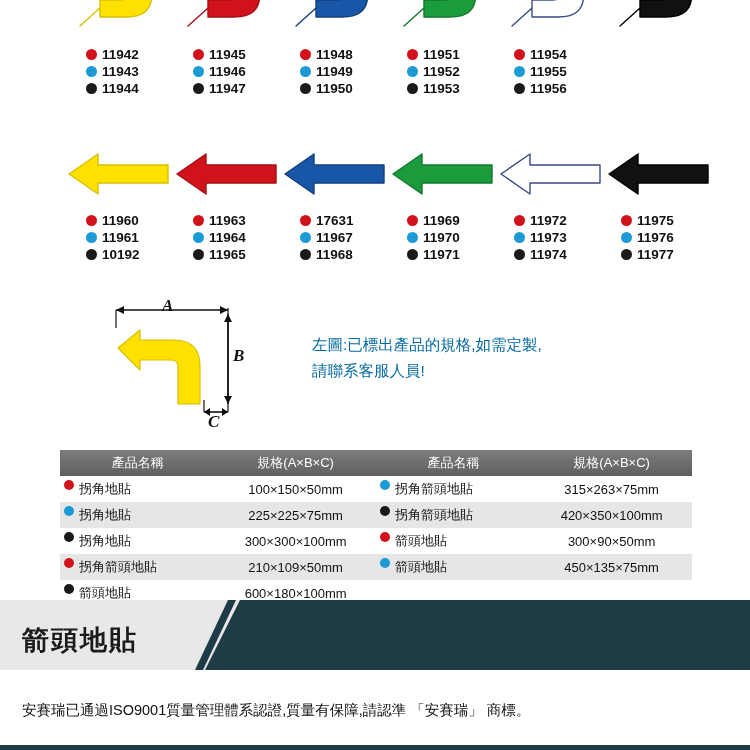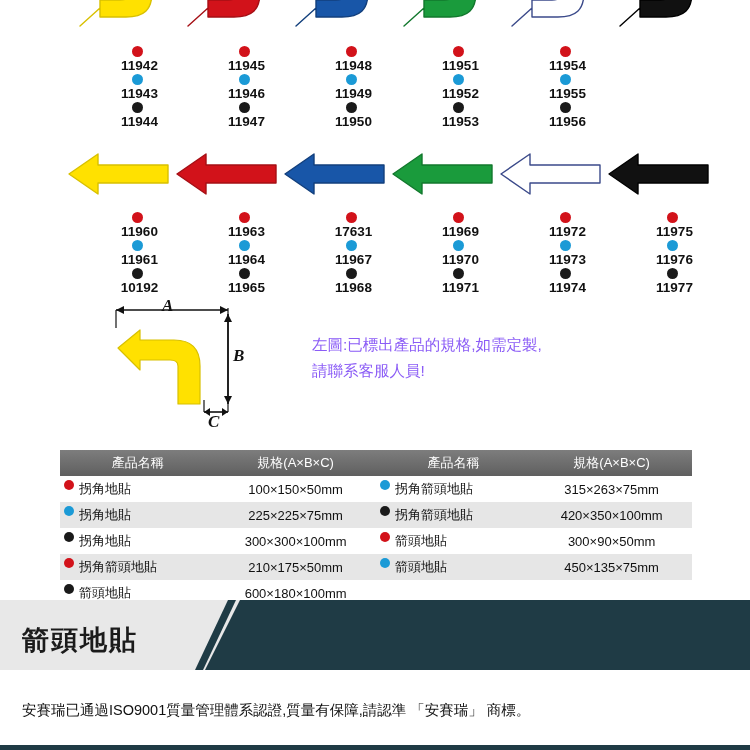--- a/index.html
+++ b/index.html
@@ -29,41 +29,41 @@
     position:absolute;left:0;width:750px;
     display:flex;
   }
   .code-group{
     width:107px;
     margin-left:0;
     font-size:13.5px;
     font-weight:bold;
     line-height:17px;
   }
-  .code-line{display:flex;align-items:center;white-space:nowrap;flex-direction:column;}
+  .code-line{display:flex;align-items:center;white-space:nowrap;}
   #codes-top{top:46px;left:86px;}
   #codes-bottom{top:212px;left:86px;}
 
   
   #arrow-strip{position:absolute;left:0;top:148px;width:750px;height:52px;}
   .arrow-item{position:absolute;top:0;width:105px;height:52px;}
 
   
   #dim-diagram{
     position:absolute;left:100px;top:300px;width:180px;height:125px;
   }
   .dim-label{
     position:absolute;font-size:17px;font-style:italic;font-weight:bold;
     font-family:"Liberation Serif",serif;
   }
 
   
   #note{
     position:absolute;left:312px;top:332px;width:330px;
-    font-size:15.5px;line-height:26px;color:#8b5cf6;
+    font-size:15.5px;line-height:26px;color:#0369a1;
   }
 
   
   #spec-table{
     position:absolute;left:60px;top:450px;width:632px;
     border-collapse:collapse;font-size:13px;
   }
   #spec-table td{
     padding:3px 4px;height:20px;
   }
@@ -387,21 +387,21 @@
         </td>
         <td class="cell-spec">300×90×50mm</td>
       </tr>
       <tr class="alt">
         <td class="cell-name">
           <span class="name-inner">
             <span class="dot" style="background: rgb(210, 18, 26); width: 10px; height: 10px;"></span>
             <span>拐角箭頭地貼</span>
           </span>
         </td>
-        <td class="cell-spec">210×175×50mm</td>
+        <td class="cell-spec">210×109×50mm</td>
         <td class="cell-name">
           <span class="name-inner">
             <span class="dot" style="background: rgb(27, 154, 214); width: 10px; height: 10px;"></span>
             <span>箭頭地貼</span>
           </span>
         </td>
         <td class="cell-spec">450×135×75mm</td>
       </tr>
       <tr>
         <td class="cell-name">

